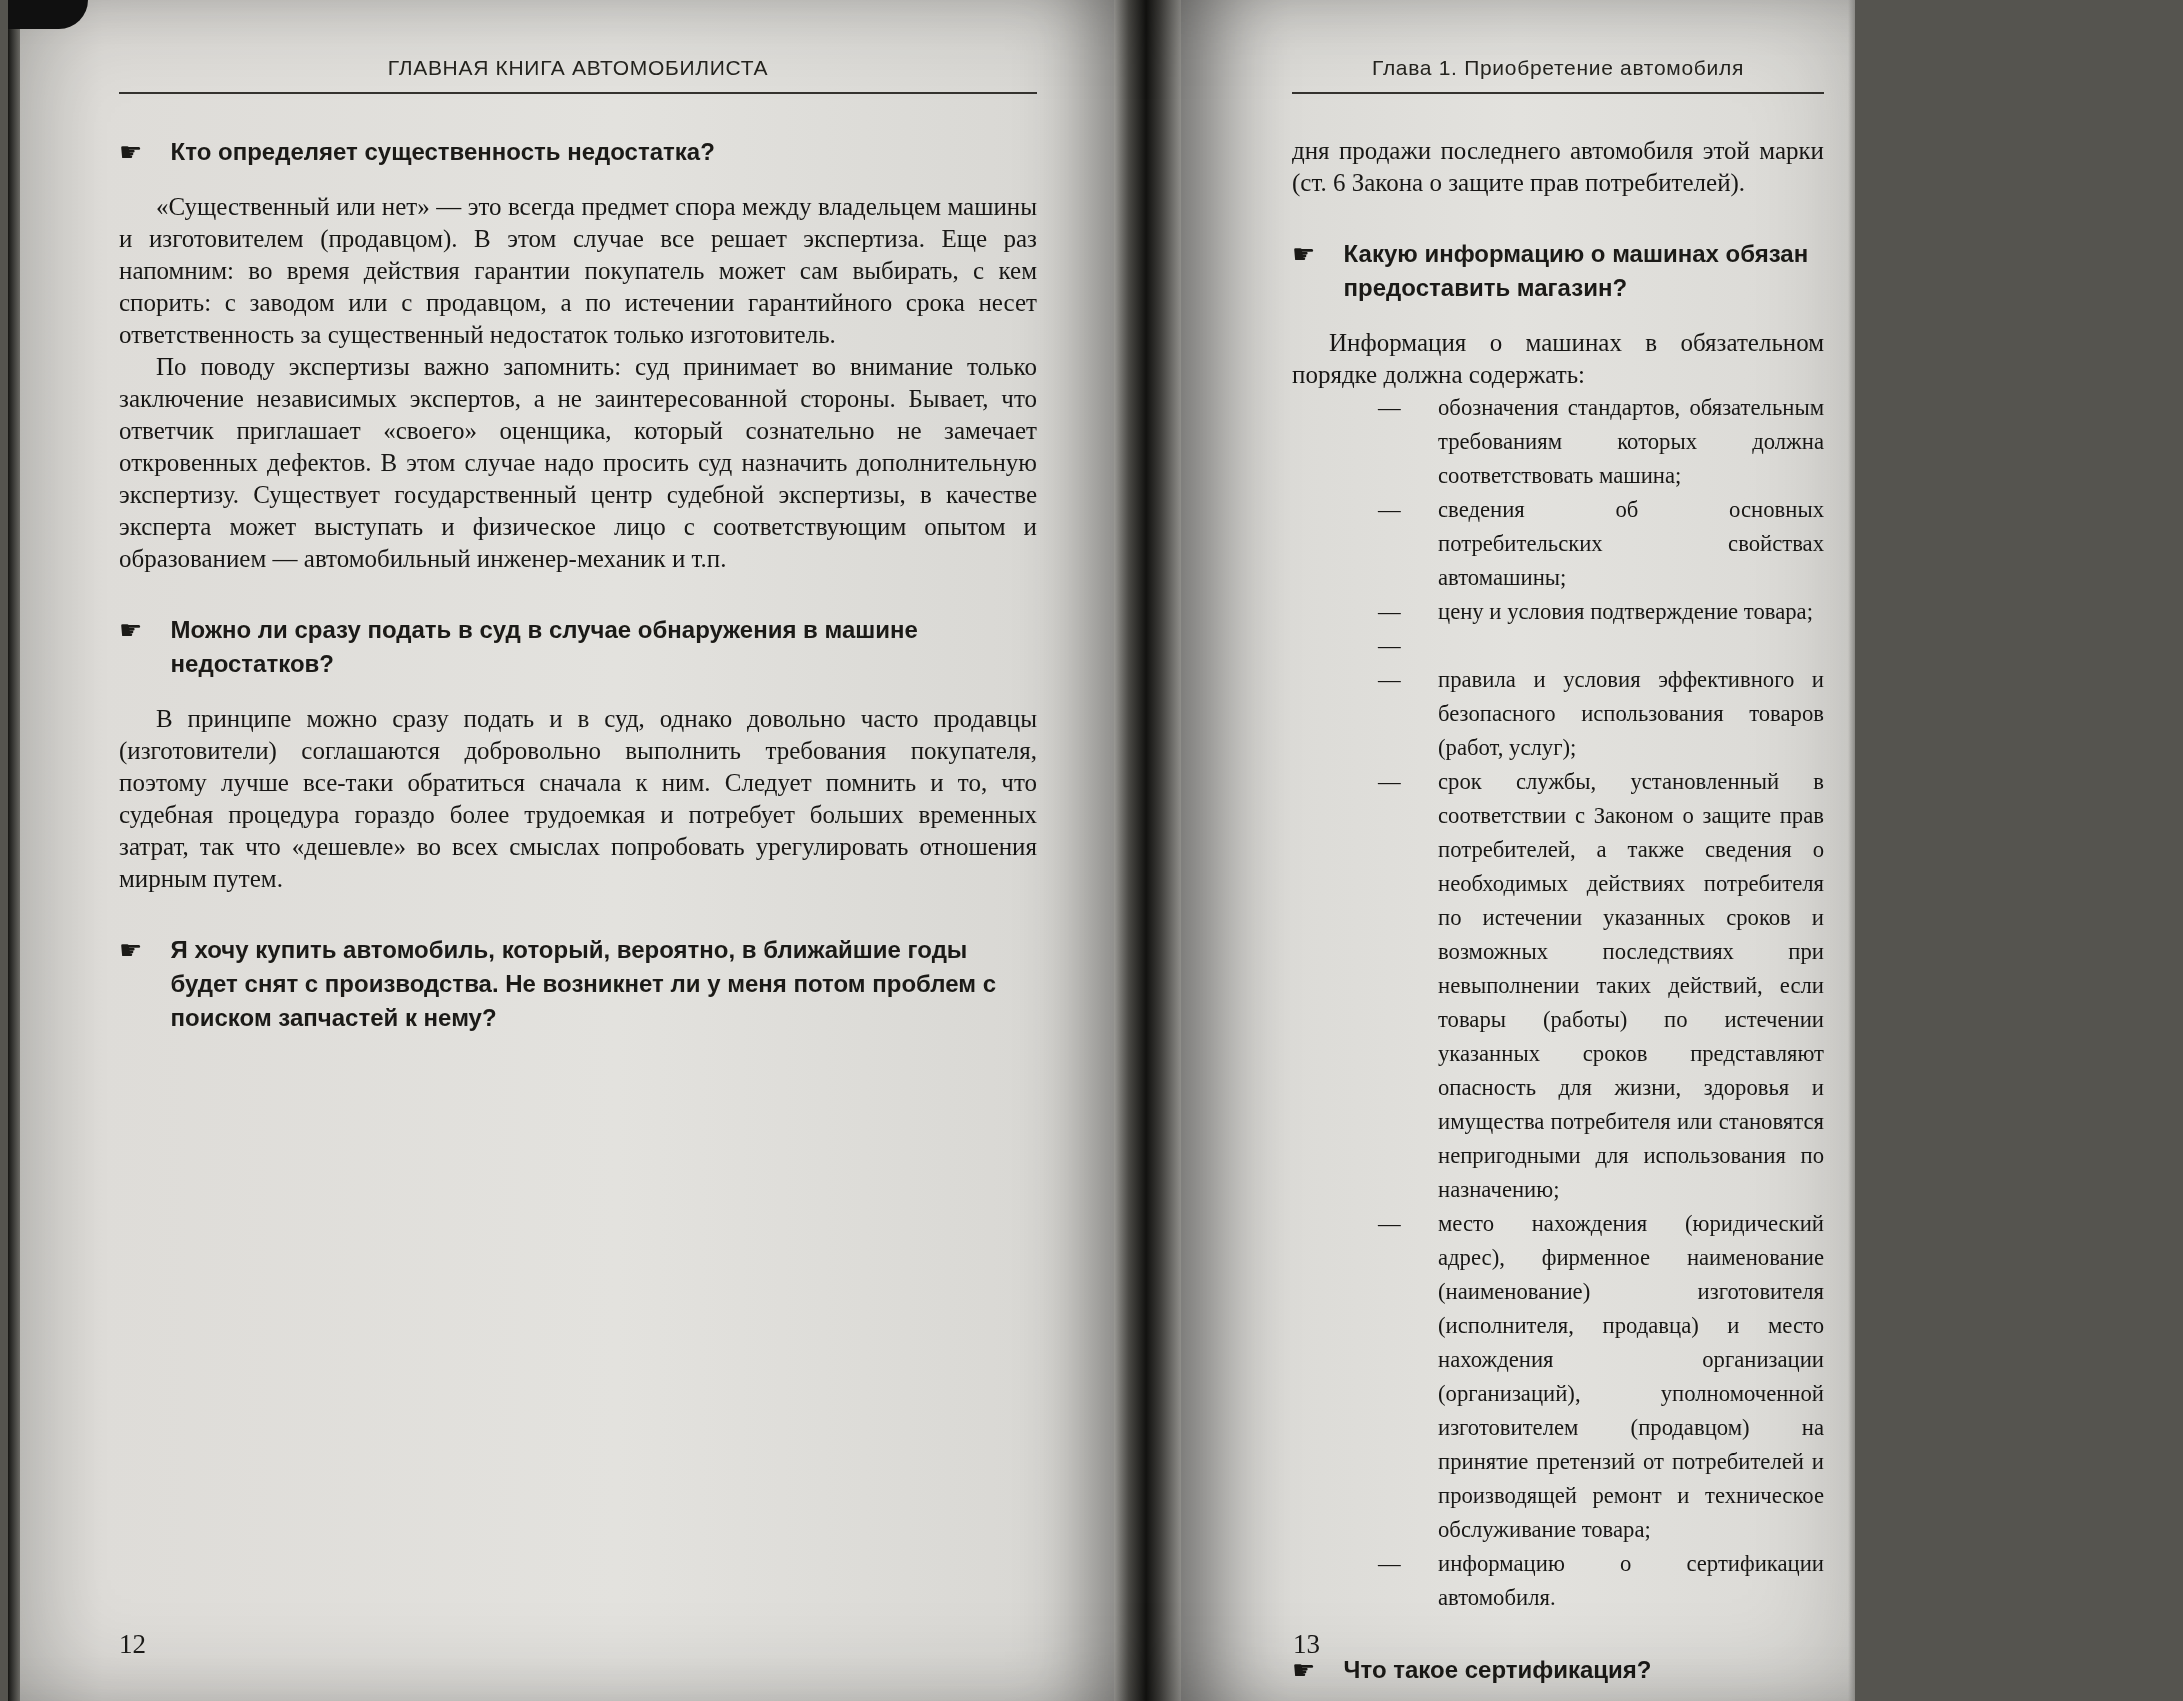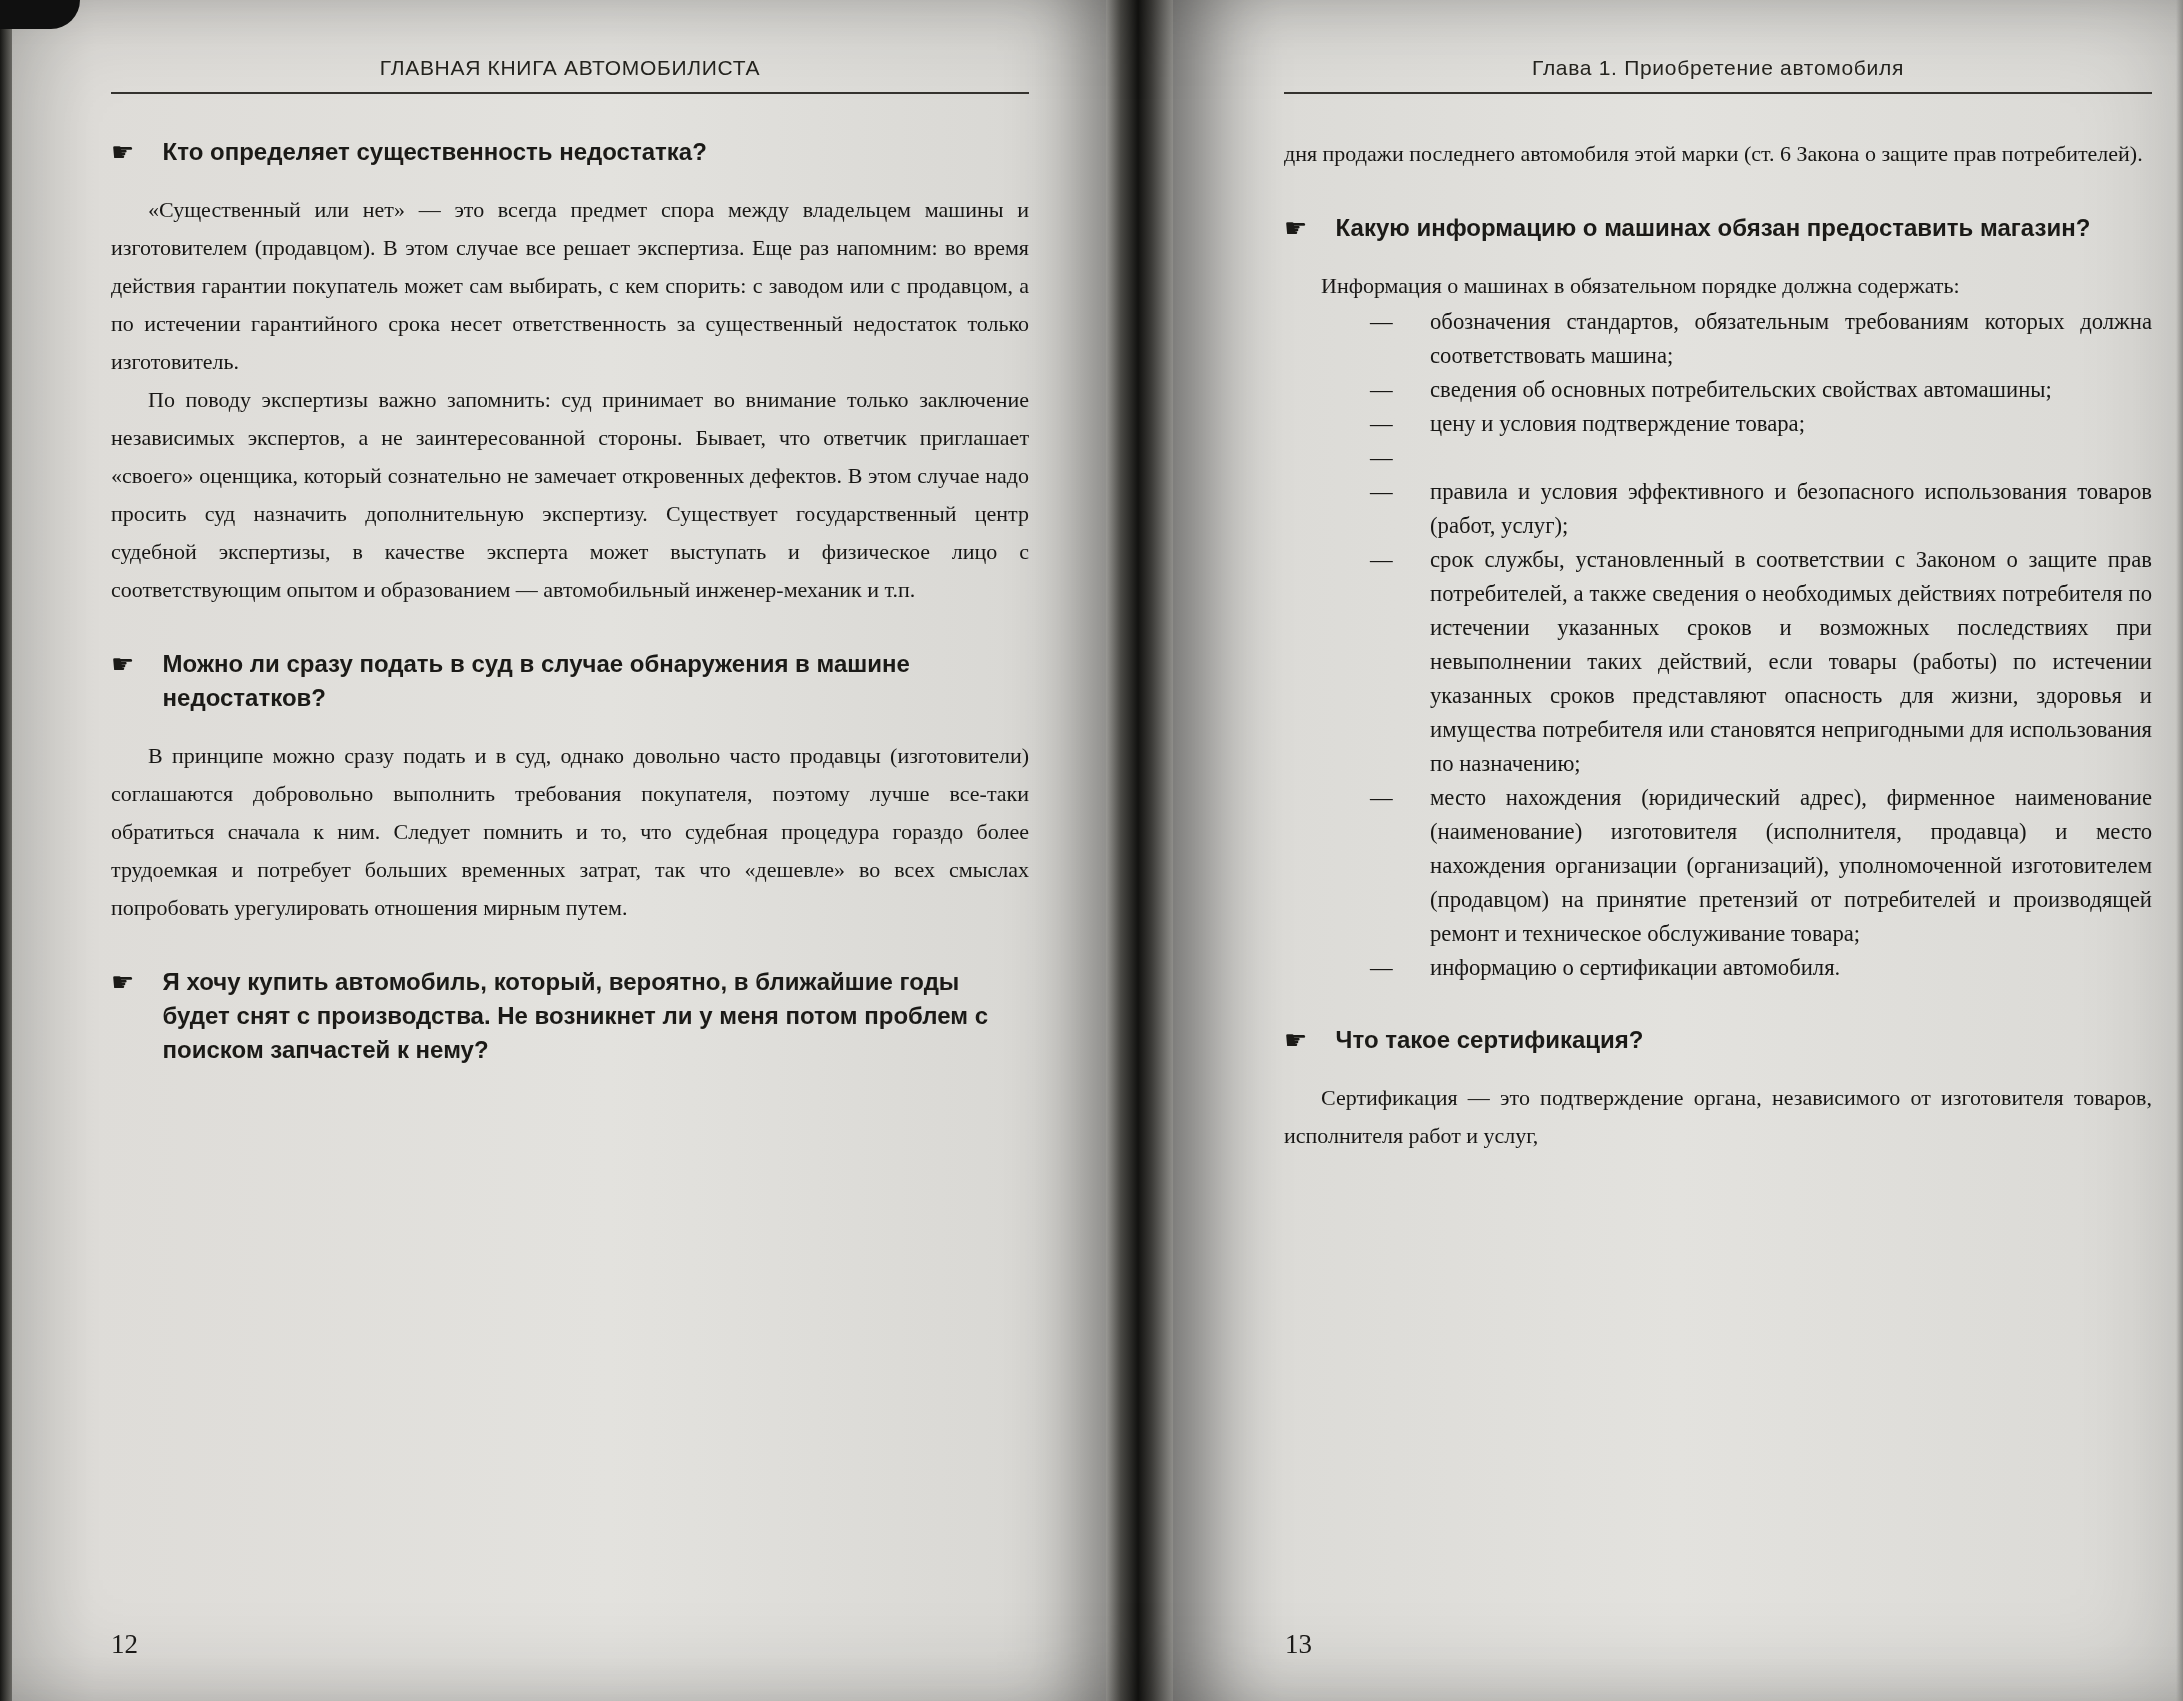--- a/index.html
+++ b/index.html
@@ -6,22 +6,23 @@
   html, body { width:2183px; height:1702px; }
   body {
     background:#55544f;
     font-family:"Liberation Serif", serif;
     color:#181715;
     overflow:hidden;
   }
   .spread {
     position:relative;
     display:flex;
-    width:2183px; height:1702px;
+    width:1847px; height:1702px;
     background:#d8d7d3;
+    margin-left:8px;
   }
   .spread::after {
     content:'';
     position:absolute; inset:0;
     pointer-events:none;
     box-shadow: inset 0 0 102px rgba(0,0,0,0.20);
   }
   .edge-left {
     position:absolute; left:0; top:0; width:11.7px; height:100%;
     background:linear-gradient(90deg,#161614,#6a6964);
@@ -81,22 +82,22 @@
     margin-bottom:22px;
   }
   .hand {
     flex:0 0 37px;
     font-size:26px;
     line-height:34px;
     font-weight:normal;
   }
   .qa-title { flex:1; }
   .body {
-    font-size:22px;
-    line-height:38px;
+    font-size:25px;
+    line-height:32px;
     text-align:justify;
     text-indent:37px;
     hyphens:auto;
   }
   .body.noindent { text-indent:0; }
   .list { margin-top:0; }
   .li {
     display:flex;
     padding-left:86px;
     font-size:22.7px;

